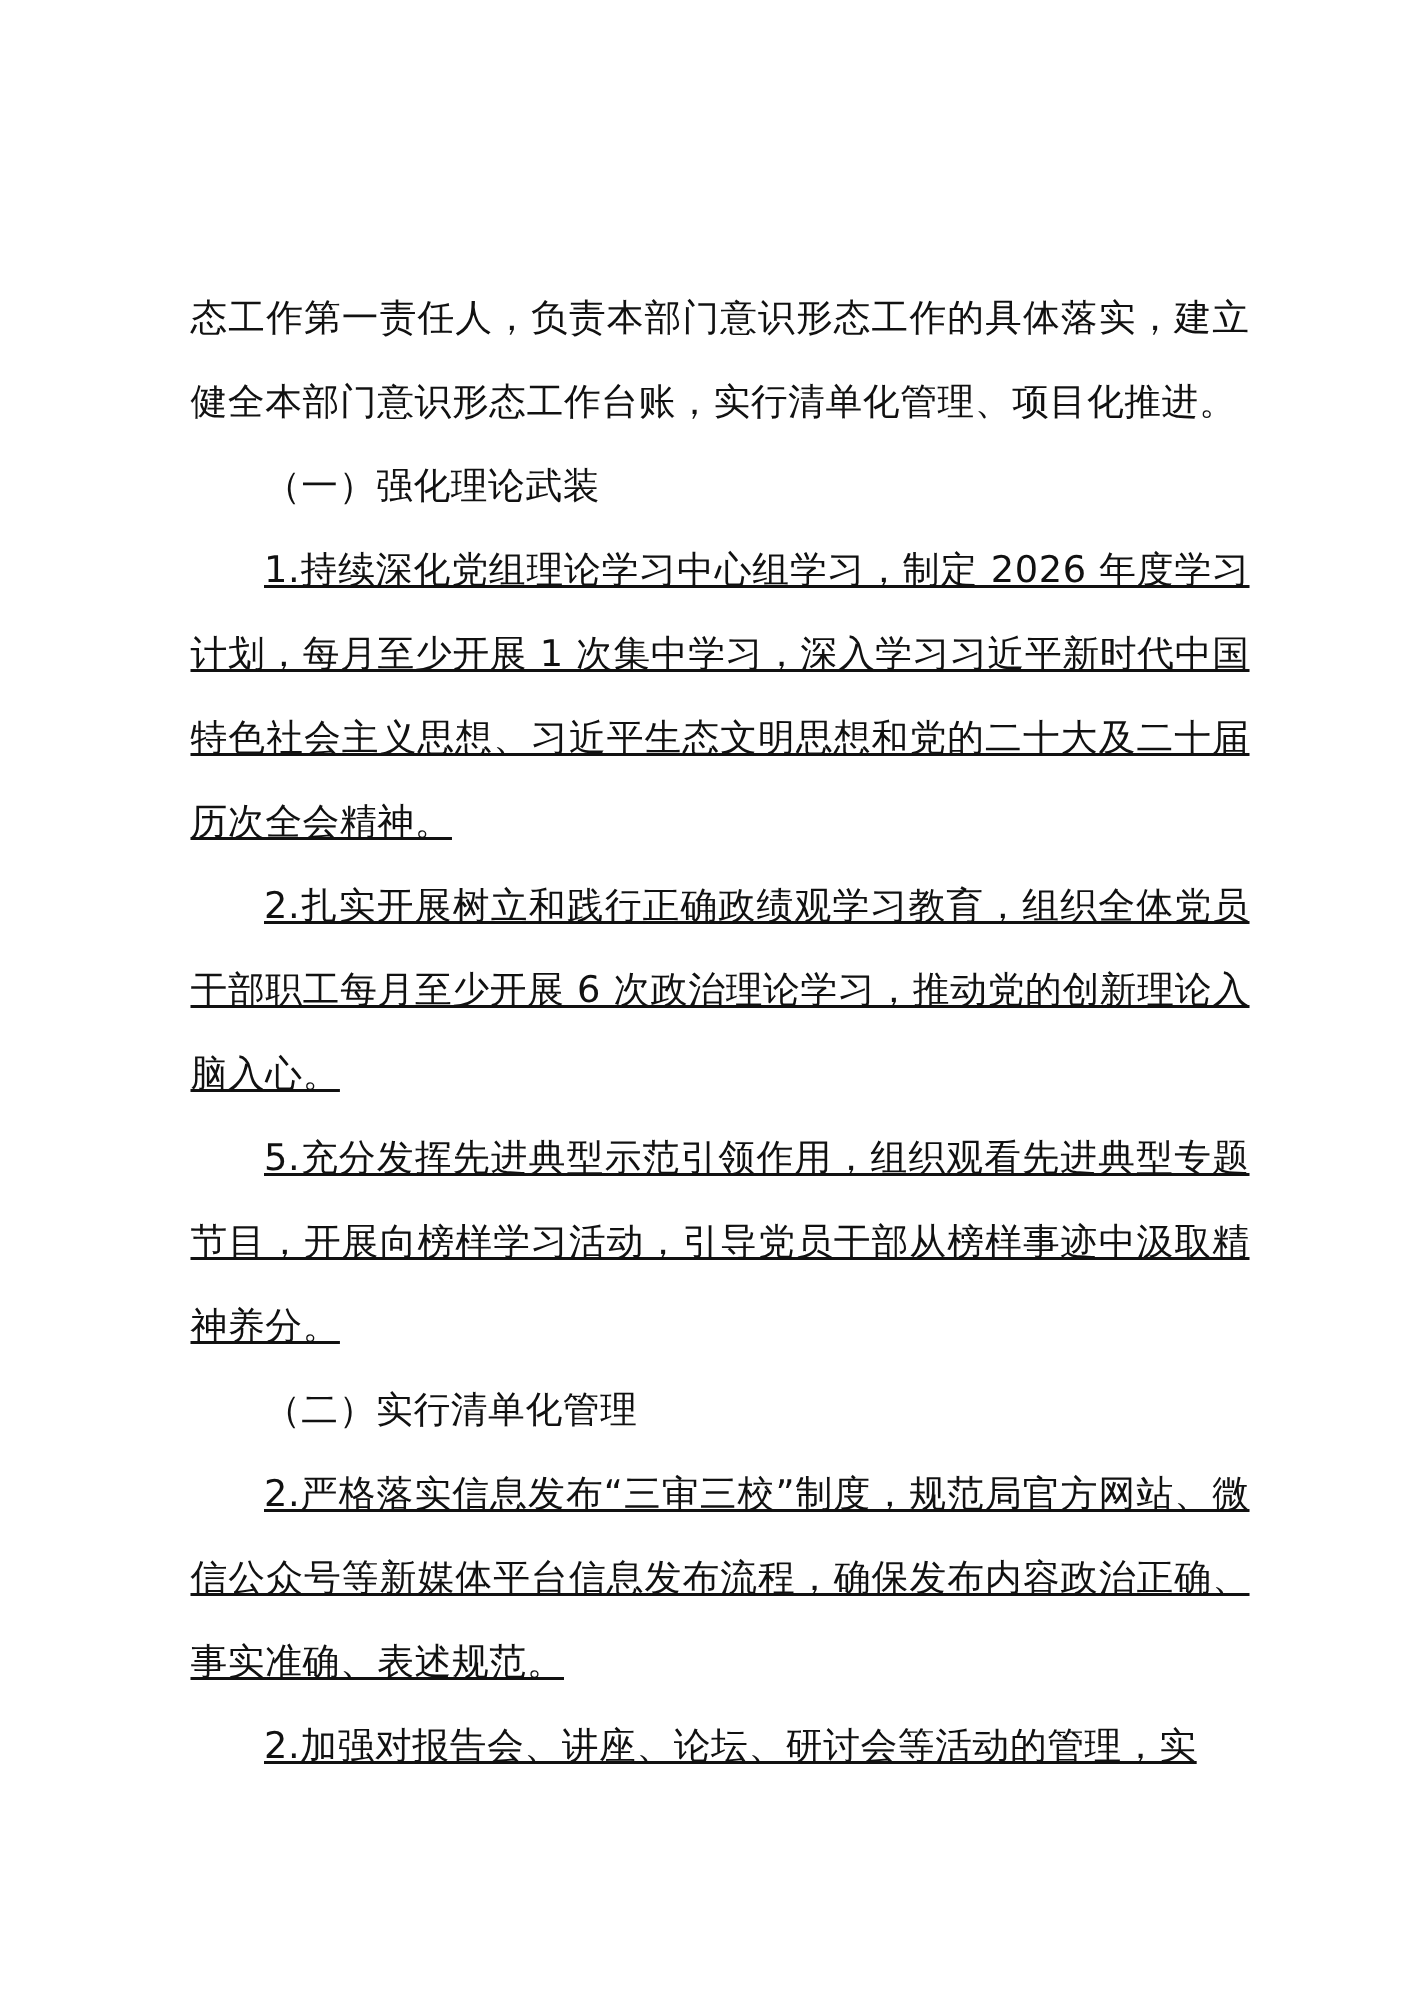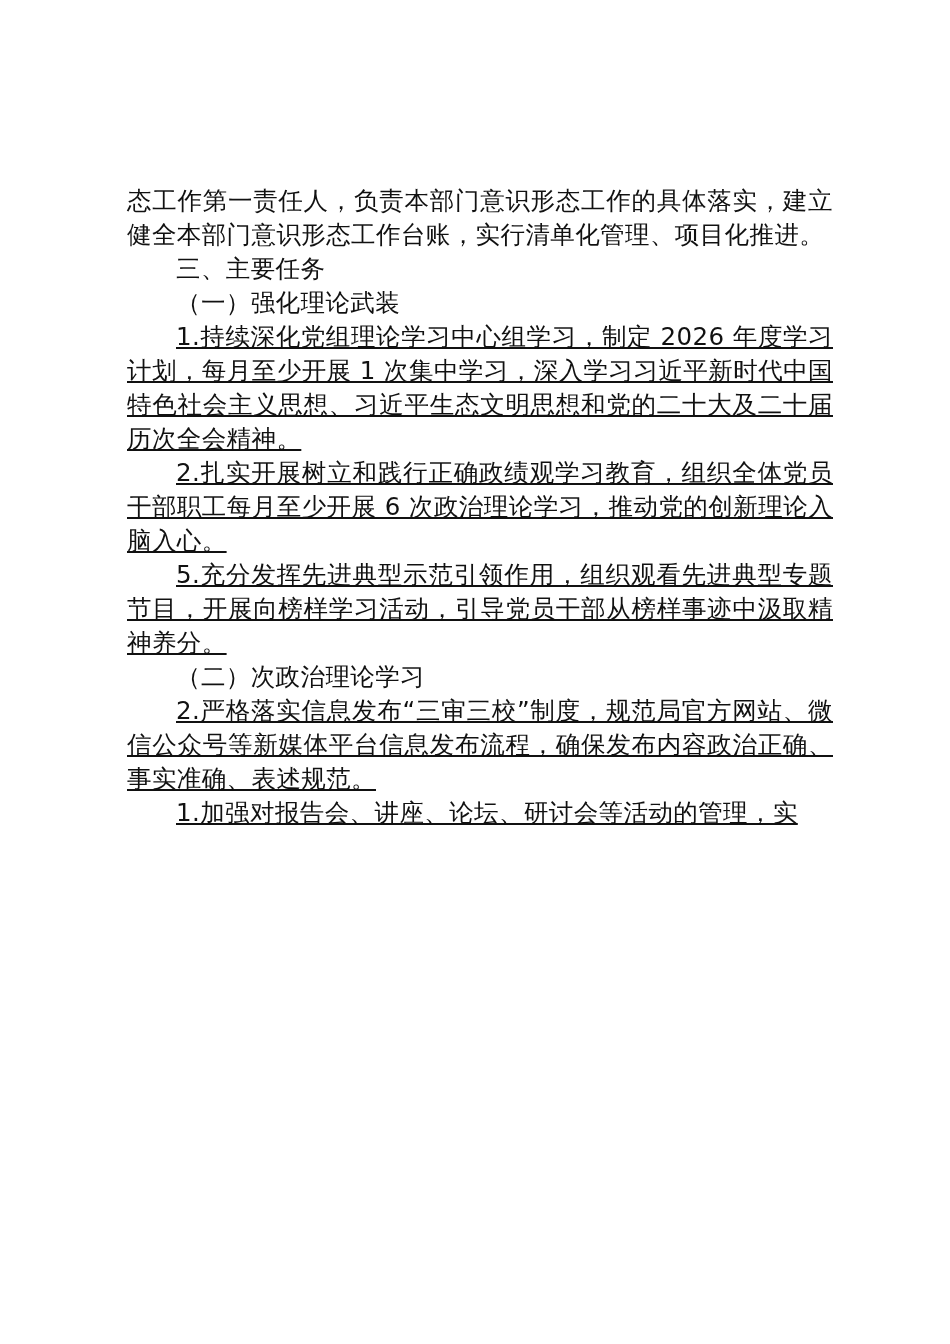--- a/index.html
+++ b/index.html
@@ -4,35 +4,34 @@
 <style>
   html, body { margin: 0; padding: 0; background: #ffffff; }
   body { width: 950px; height: 1344px; position: relative; overflow: hidden; }
   .page {
     position: absolute;
     left: 127px;
     top: 184px;
     width: 706px;
     font-family: "DejaVu Sans", "Liberation Sans", sans-serif;
     font-size: 24.5px;
-    line-height: 34px;
+    line-height: 56px;
     color: #111111;
     letter-spacing: 0.4px;
   }
   .para { margin: 0; text-align: justify; text-align-last: left; }
   .indent { text-indent: 49px; text-decoration: underline; }
   .heading { margin: 0; text-indent: 49px; }
   .subheading { margin: 0; text-indent: 49px; }
 </style>
 </head>
 <body>
 
 <div class="page">
   <p class="para">态工作第一责任人，负责本部门意识形态工作的具体落实，建立健全本部门意识形态工作台账，实行清单化管理、项目化推进。</p>
-  <p class="heading">三、主要任务</p>
   <p class="subheading">（一）强化理论武装</p>
   <p class="para indent">1.持续深化党组理论学习中心组学习，制定 2026 年度学习计划，每月至少开展 1 次集中学习，深入学习习近平新时代中国特色社会主义思想、习近平生态文明思想和党的二十大及二十届历次全会精神。</p>
   <p class="para indent">2.扎实开展树立和践行正确政绩观学习教育，组织全体党员干部职工每月至少开展 6 次政治理论学习，推动党的创新理论入脑入心。</p>
   <p class="para indent">5.充分发挥先进典型示范引领作用，组织观看先进典型专题节目，开展向榜样学习活动，引导党员干部从榜样事迹中汲取精神养分。</p>
-  <p class="subheading">（二）次政治理论学习</p>
+  <p class="subheading">（二）实行清单化管理</p>
   <p class="para indent">2.严格落实信息发布“三审三校”制度，规范局官方网站、微信公众号等新媒体平台信息发布流程，确保发布内容政治正确、事实准确、表述规范。</p>
-  <p class="para indent">1.加强对报告会、讲座、论坛、研讨会等活动的管理，实</p>
+  <p class="para indent">2.加强对报告会、讲座、论坛、研讨会等活动的管理，实</p>
 </div>
 
 </body></html>

